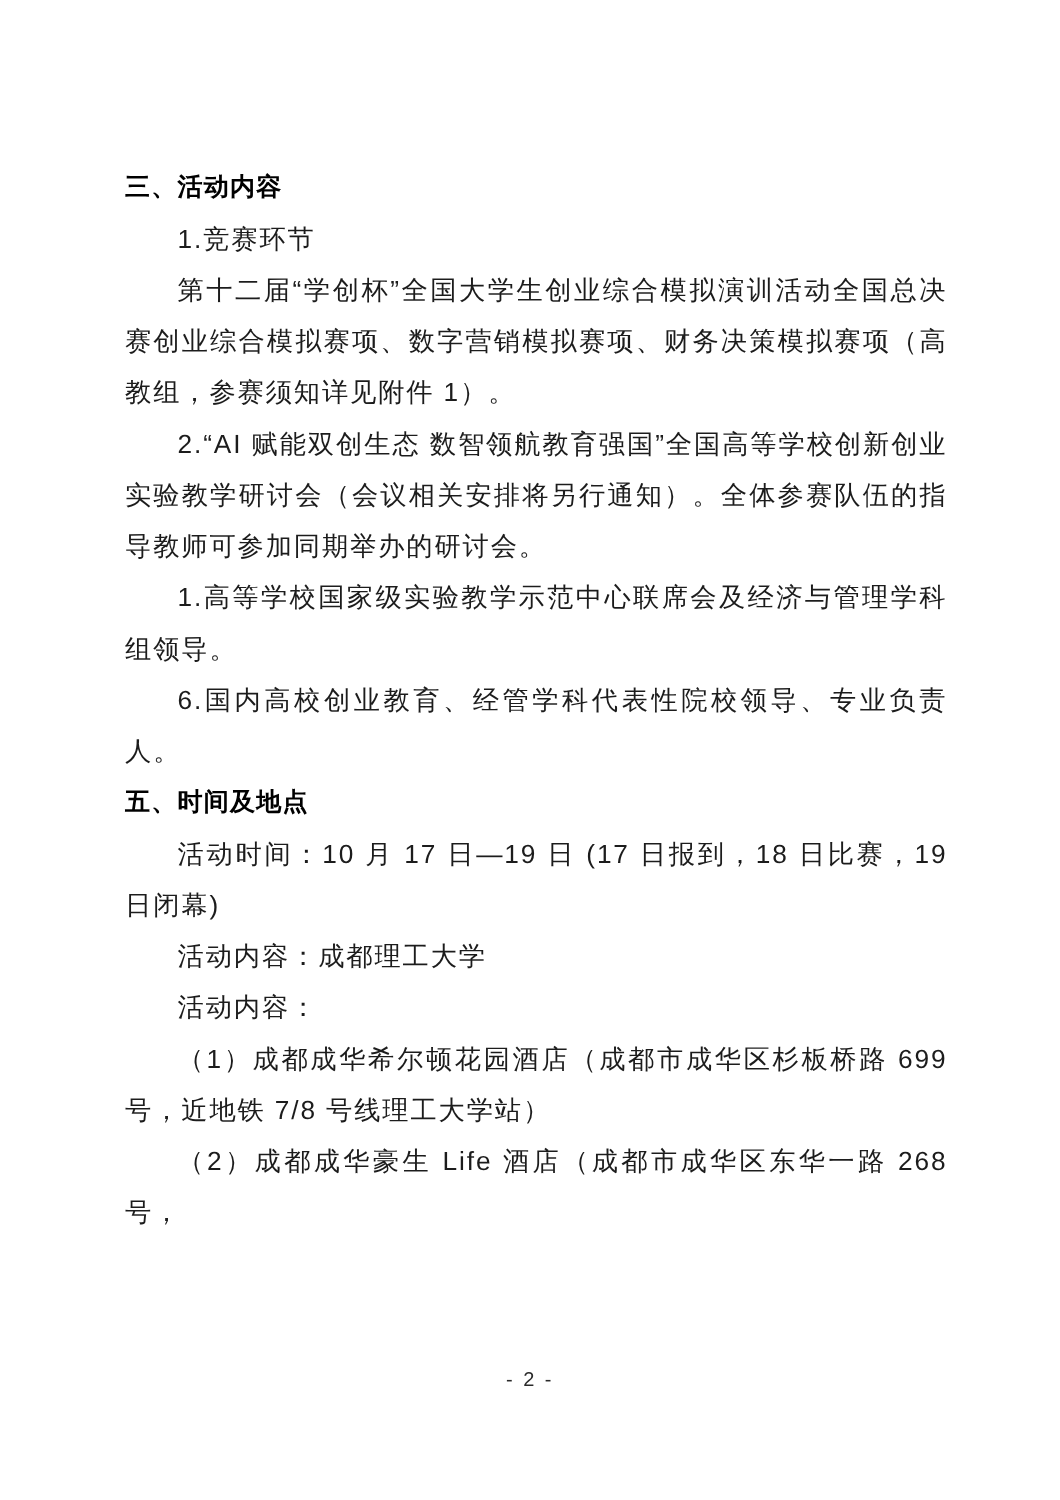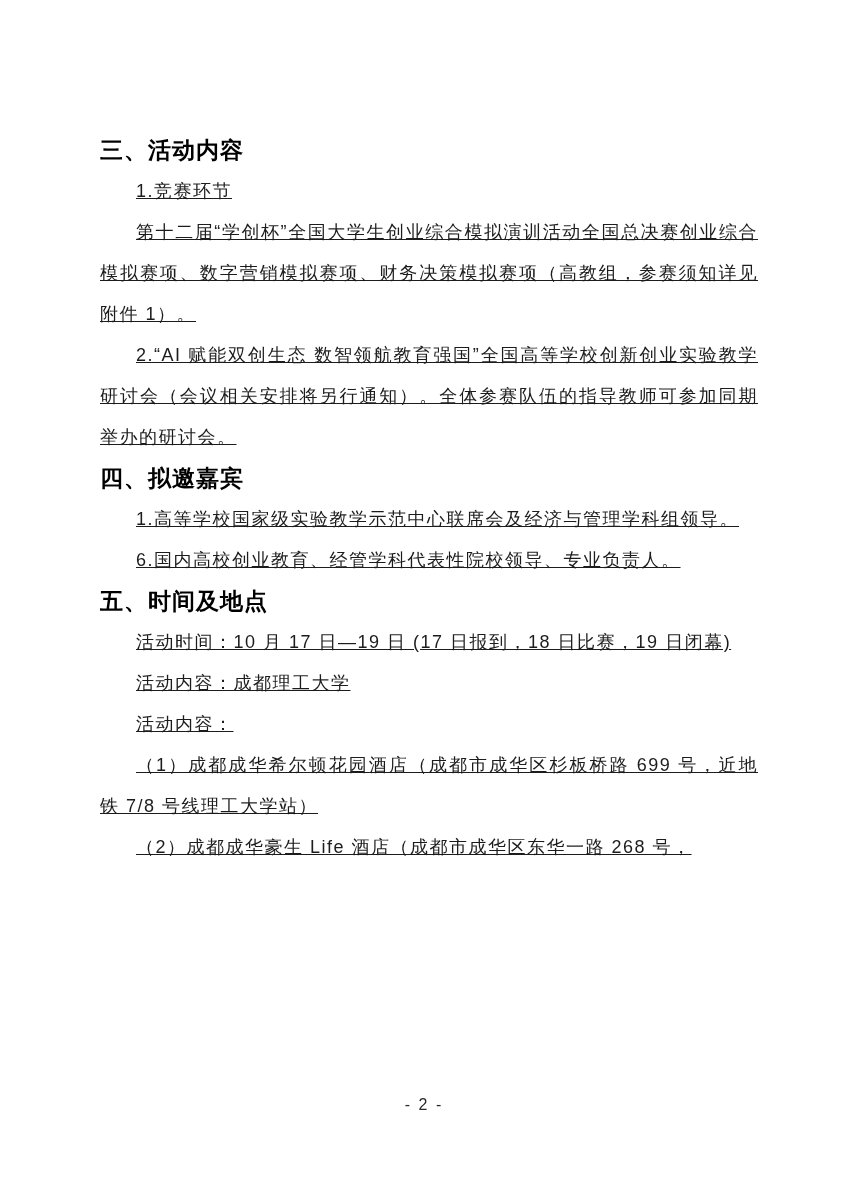--- a/index.html
+++ b/index.html
@@ -17,30 +17,29 @@
     overflow: hidden;
     color: #1c1c1c;
   }
   .content {
     position: absolute;
     left: 100px;
     top: 130px;
     width: 658px;
   }
   .para {
-    font-size: 18px;
+    font-size: 21px;
     line-height: 41px;
     letter-spacing: 1.5px;
     text-align: justify;
     text-indent: 2em;
     color: #1c1c1c;
-    text-decoration: underline;
   }
   .heading {
-    font-size: 23px;
+    font-size: 20px;
     line-height: 41px;
     font-weight: 700;
     letter-spacing: 1px;
     color: #000000;
     font-family: "Liberation Sans", "DejaVu Sans", sans-serif;
   }
   .footer {
     position: absolute;
     left: 0;
     right: 0;
@@ -53,21 +52,20 @@
 </style>
 </head>
 <body>
 
 <div class="page">
   <div class="content">
     <div class="heading">三、活动内容</div>
     <p class="para">1.竞赛环节</p>
     <p class="para">第十二届“学创杯”全国大学生创业综合模拟演训活动全国总决赛创业综合模拟赛项、数字营销模拟赛项、财务决策模拟赛项（高教组，参赛须知详见附件 1）。</p>
     <p class="para">2.“AI 赋能双创生态  数智领航教育强国”全国高等学校创新创业实验教学研讨会（会议相关安排将另行通知）。全体参赛队伍的指导教师可参加同期举办的研讨会。</p>
-    <div class="heading">四、拟邀嘉宾</div>
     <p class="para">1.高等学校国家级实验教学示范中心联席会及经济与管理学科组领导。</p>
     <p class="para">6.国内高校创业教育、经管学科代表性院校领导、专业负责人。</p>
     <div class="heading">五、时间及地点</div>
     <p class="para">活动时间：10 月 17 日—19 日 (17 日报到，18 日比赛，19 日闭幕)</p>
     <p class="para">活动内容：成都理工大学</p>
     <p class="para">活动内容：</p>
     <p class="para">（1）成都成华希尔顿花园酒店（成都市成华区杉板桥路 699 号，近地铁 7/8 号线理工大学站）</p>
     <p class="para">（2）成都成华豪生 Life 酒店（成都市成华区东华一路 268 号，</p>
   </div>
   <div class="footer">- 2 -</div>

